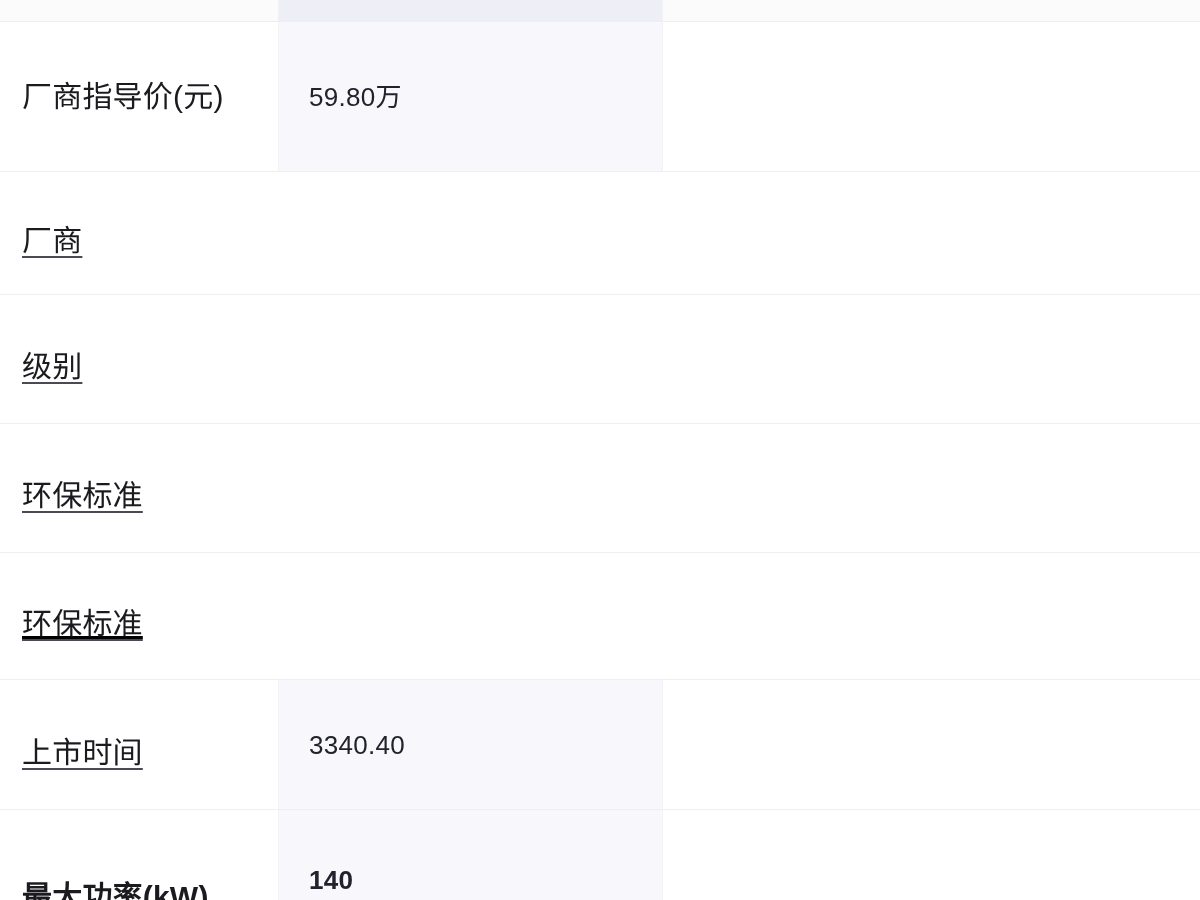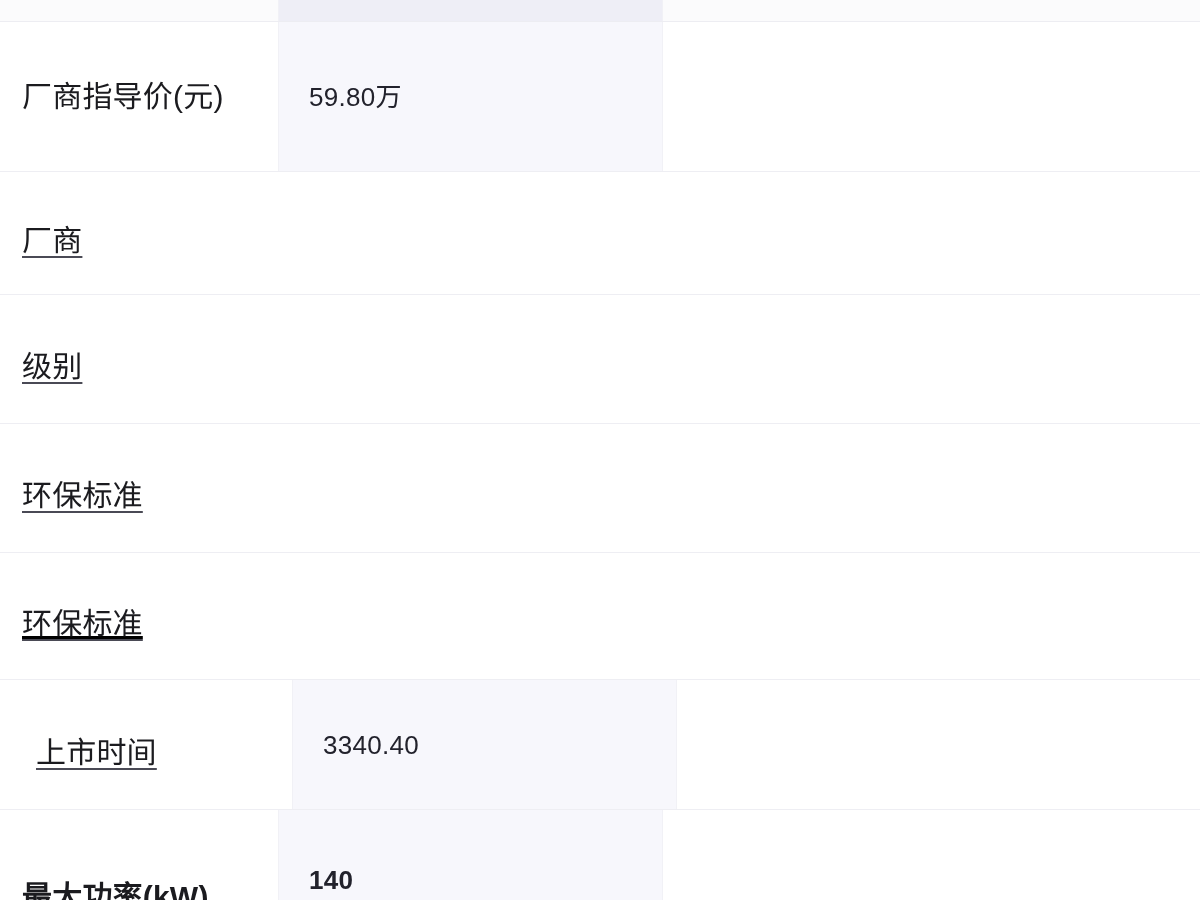--- a/index.html
+++ b/index.html
@@ -98,21 +98,21 @@
   }
   .row-clipped-top .cell-label,
   .row-clipped-top .cell-empty { background: #fbfbfc; }
   .row-clipped-top .cell-value { background: #eeeef6; }
 
   .row-h1 { height: 150px; }
   .row-h2 { height: 123px; }
   .row-h3 { height: 129px; }
   .row-h4 { height: 129px; }
   .row-h5 { height: 127px; text-decoration: underline; }
-  .row-h6 { height: 130px; padding-left: 14px; }
+  .row-h6 { height: 130px; }
   .row-h7 { height: 90px; }   
 
   .row-h7 .label-text,
   .row-h7 .value-text {
     position: relative;
     top: 24px;
   }
   .row-h7 .cell-label,
   .row-h7 .cell-value {
     align-items: flex-start;

